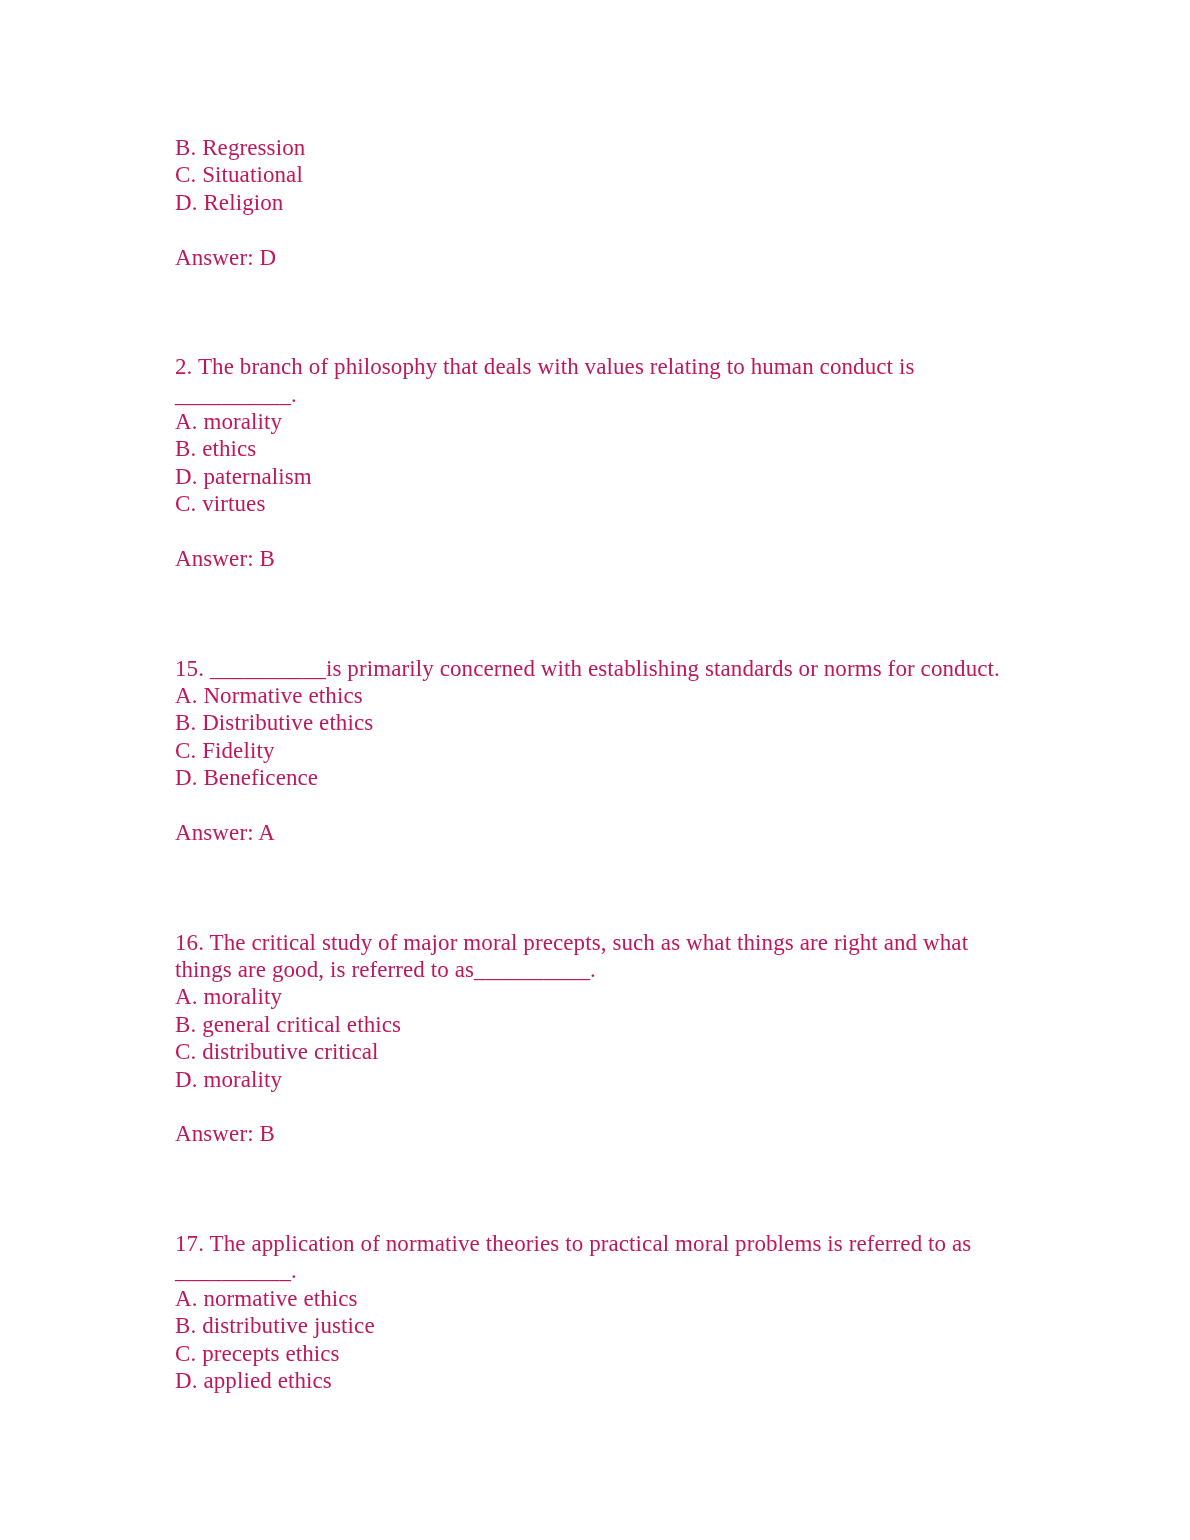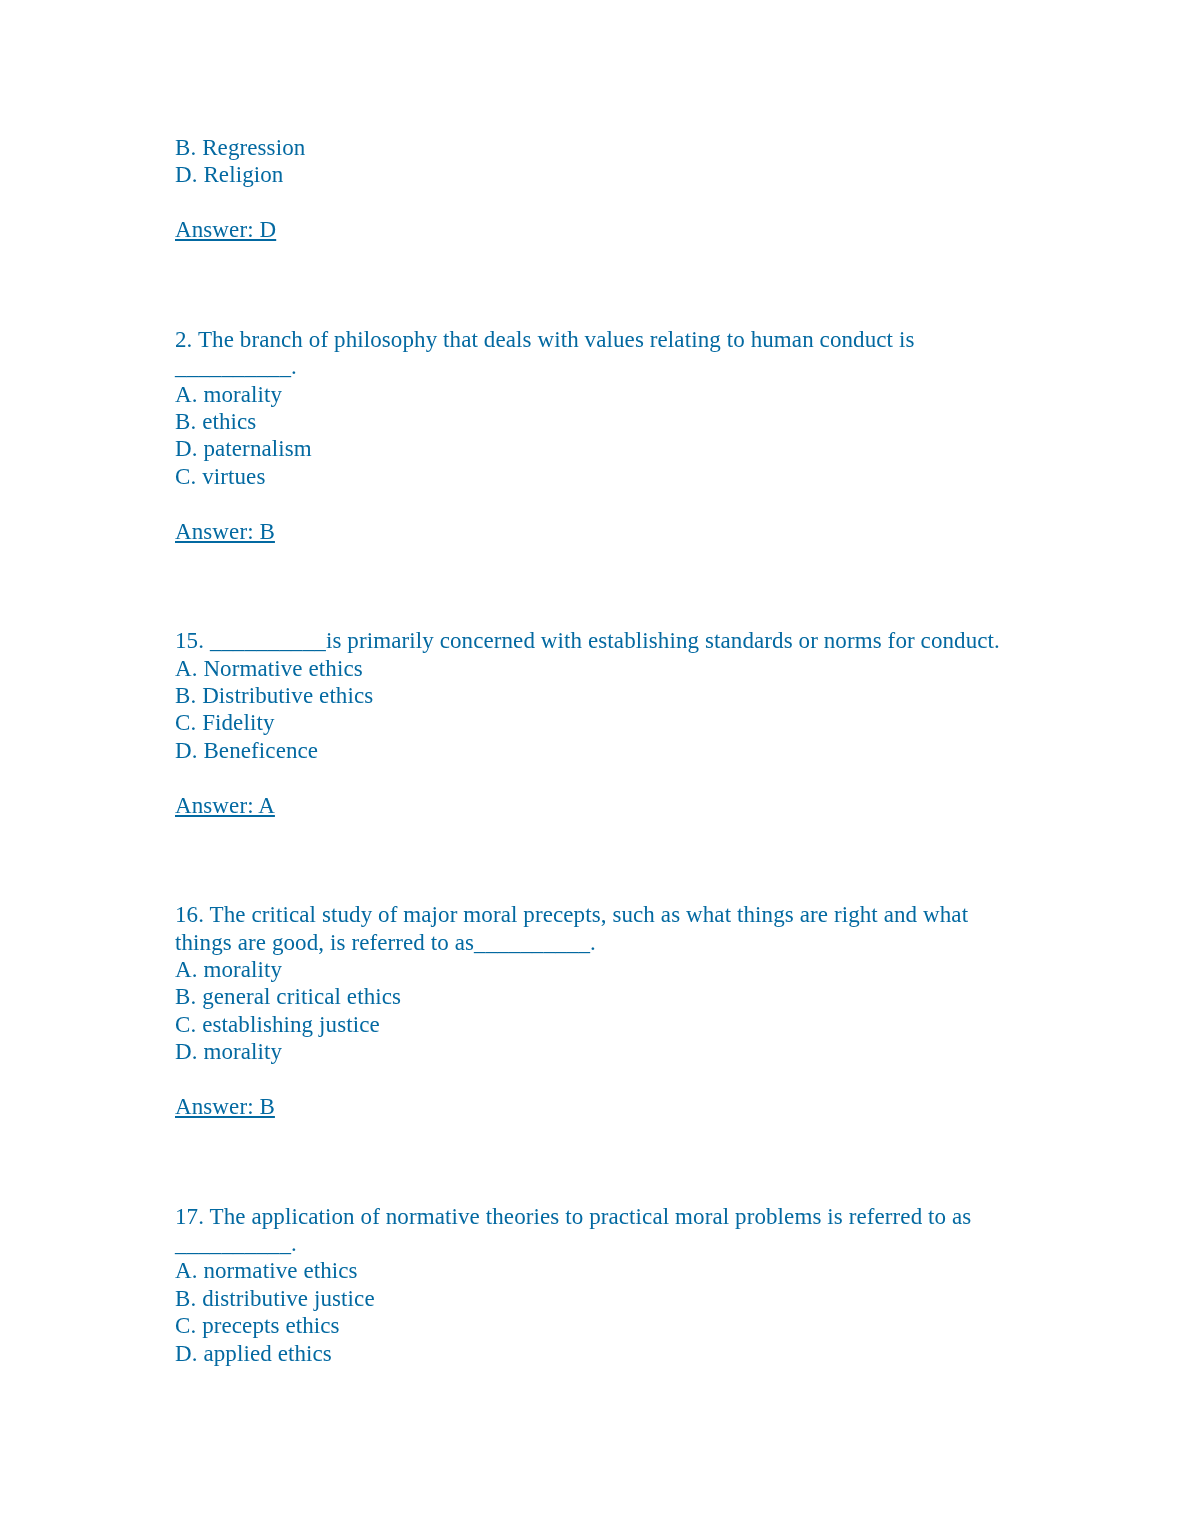--- a/index.html
+++ b/index.html
@@ -26,29 +26,29 @@
     line-height: 27.4px;
     min-height: 27.4px;
     white-space: pre;
     letter-spacing: 0.1px;
   }
   .block-gap {
     margin-top: 82.2px;   
   }
   .answer-gap {
     margin-top: 27.4px;   
-    text-decoration: underline;
   }
 </style>
 </head>
 <body>
 
-<div class="page" style="background: rgb(255, 255, 255); color: #0369a1;">
+<div class="page" style="background: rgb(255, 255, 255); color: #be185d;">
     <div class="block">
       <div class="line">B. Regression</div>
+      <div class="line">C. Situational</div>
       <div class="line">D. Religion</div>
       <div class="line answer-gap">Answer: D</div>
     </div>
     <div class="block block-gap">
       <div class="line">2. The branch of philosophy that deals with values relating to human conduct is</div>
       <div class="line">__________.</div>
       <div class="line">A. morality</div>
       <div class="line">B. ethics</div>
       <div class="line">D. paternalism</div>
       <div class="line">C. virtues</div>
@@ -60,21 +60,21 @@
       <div class="line">B. Distributive ethics</div>
       <div class="line">C. Fidelity</div>
       <div class="line">D. Beneficence</div>
       <div class="line answer-gap">Answer: A</div>
     </div>
     <div class="block block-gap">
       <div class="line">16. The critical study of major moral precepts, such as what things are right and what</div>
       <div class="line">things are good, is referred to as__________.</div>
       <div class="line">A. morality</div>
       <div class="line">B. general critical ethics</div>
-      <div class="line">C. establishing justice</div>
+      <div class="line">C. distributive critical</div>
       <div class="line">D. morality</div>
       <div class="line answer-gap">Answer: B</div>
     </div>
     <div class="block block-gap">
       <div class="line">17. The application of normative theories to practical moral problems is referred to as</div>
       <div class="line">__________.</div>
       <div class="line">A. normative ethics</div>
       <div class="line">B. distributive justice</div>
       <div class="line">C. precepts ethics</div>
       <div class="line">D. applied ethics</div>

